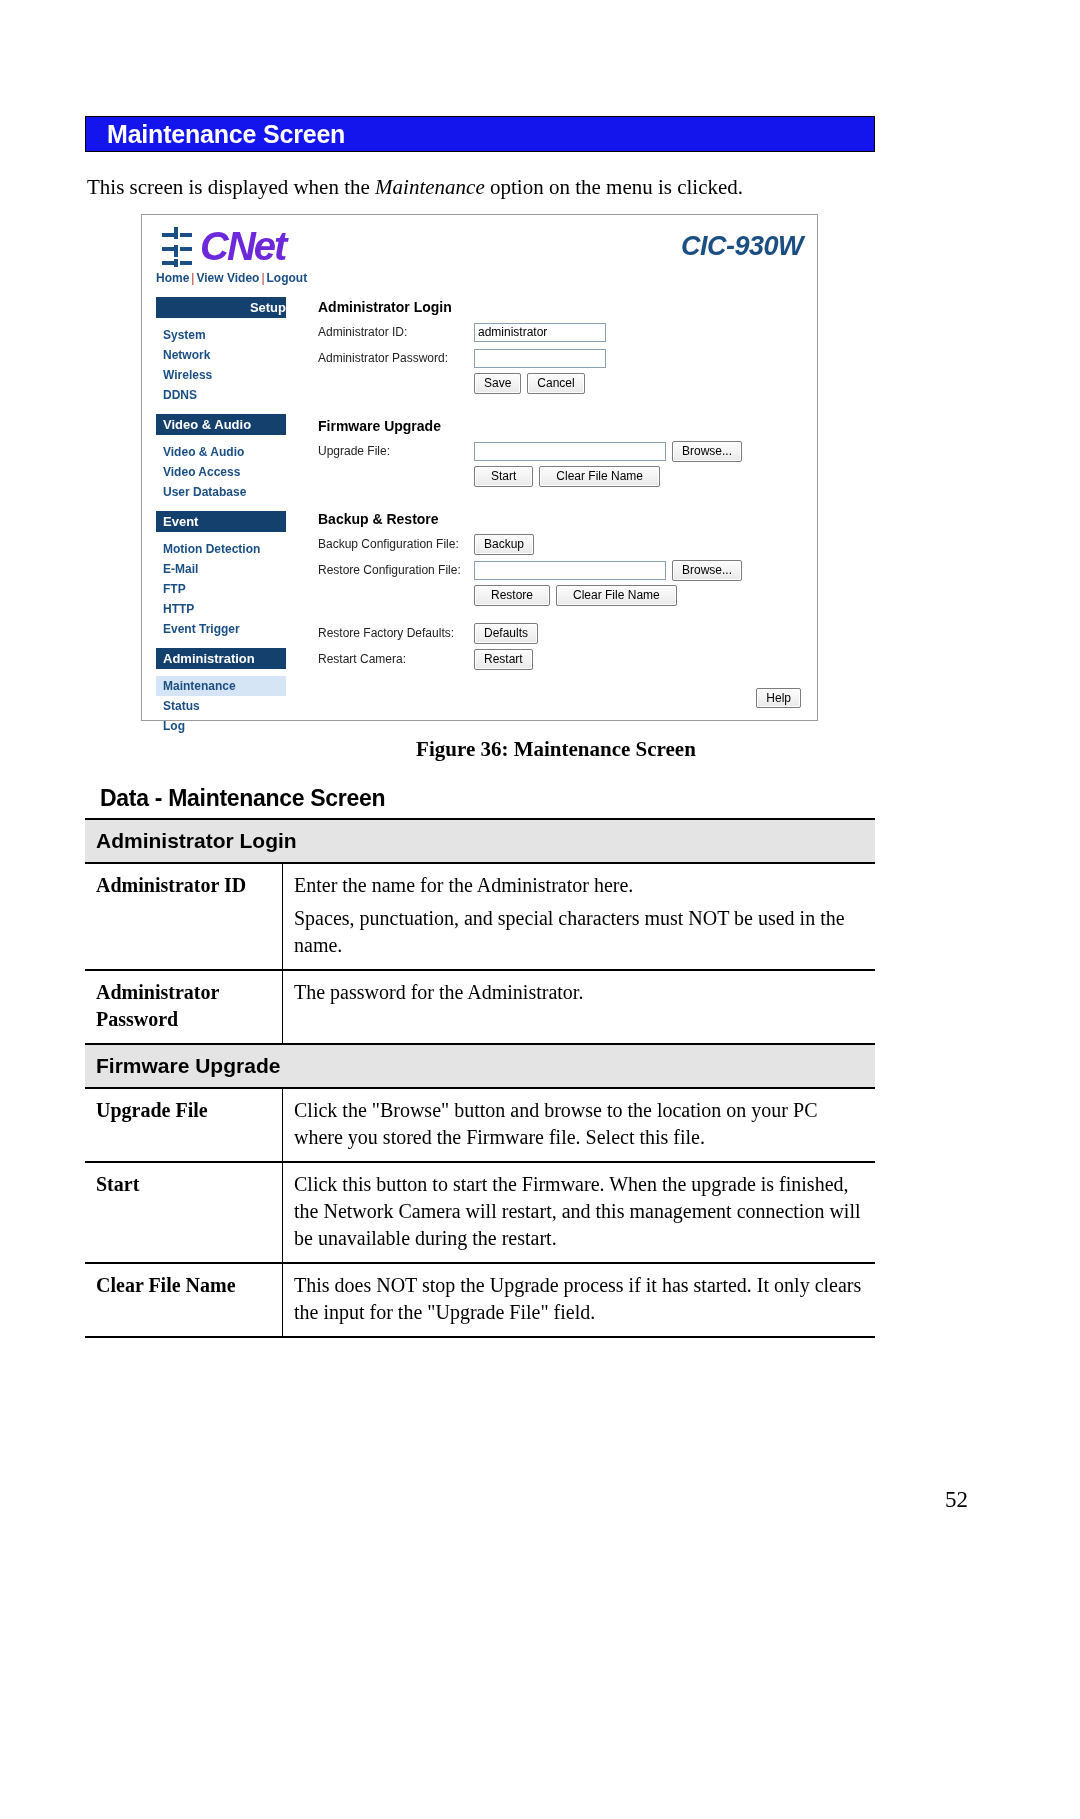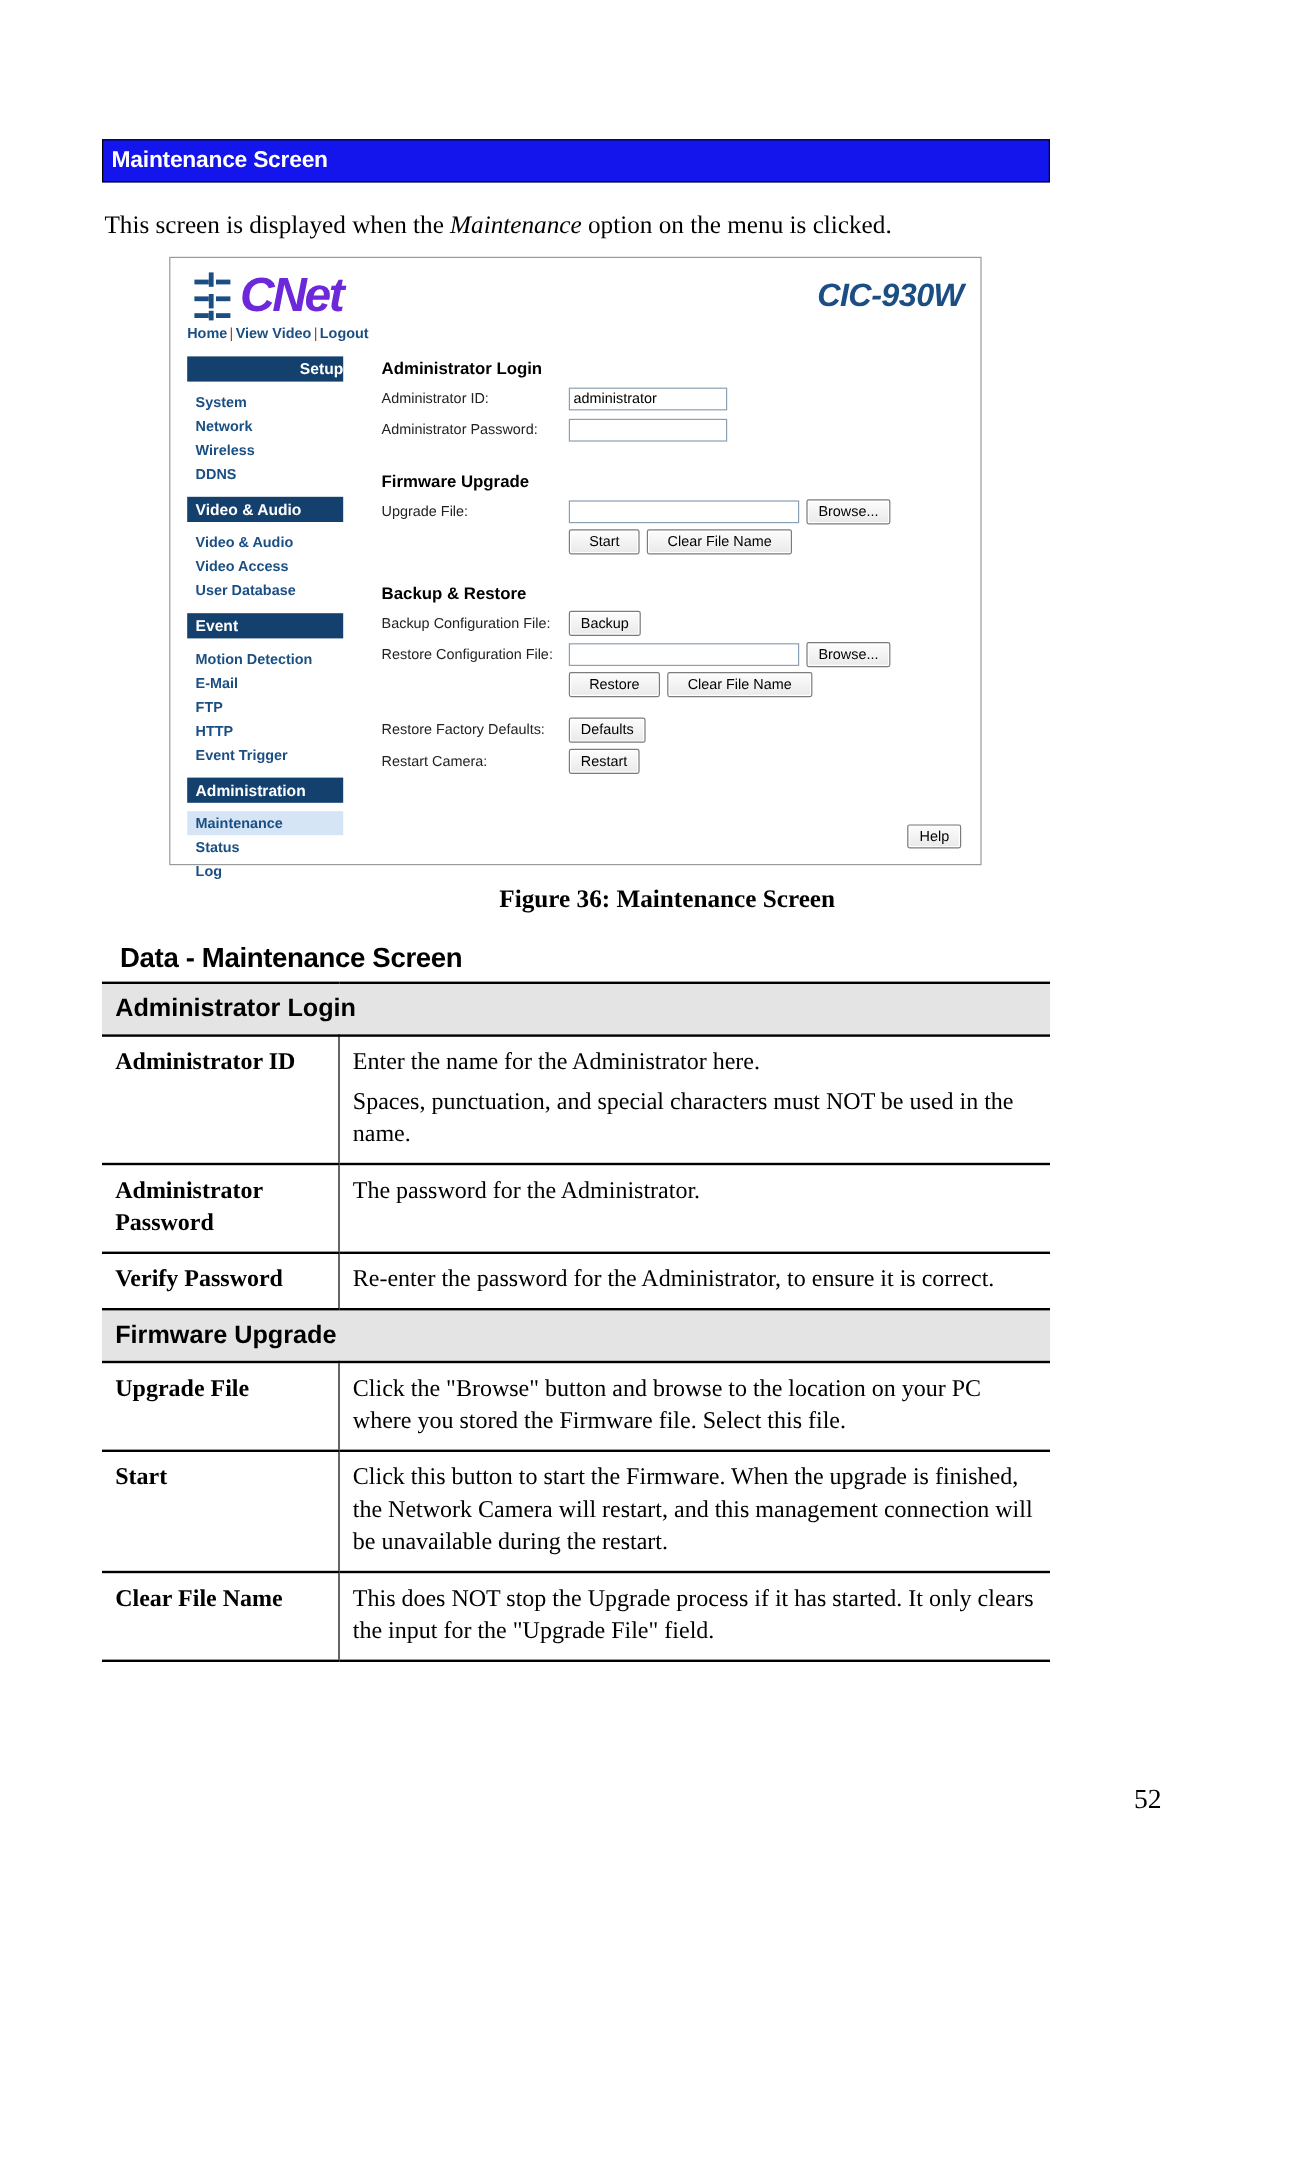--- a/index.html
+++ b/index.html
@@ -30,24 +30,24 @@
     top: 116px;
     width: 790px;
     height: 36px;
     background: #1414ec;
     border: 1px solid #000000;
     box-sizing: border-box;
   }
   .heading-bar .heading-text {
     font-family: "Liberation Sans", sans-serif;
     font-weight: bold;
-    font-size: 19px;
+    font-size: 25px;
     color: #ffffff;
     line-height: 34px;
-    padding-left: 7px;
+    padding-left: 21px;
     letter-spacing: -0.2px;
   }
 
   
   .intro {
     position: absolute;
     left: 87px;
     top: 173px;
     width: 800px;
     font-size: 21px;
@@ -352,20 +352,24 @@
         <span class="flabel">Administrator ID:</span>
         <span class="ftext w-pw">administrator</span>
       </div>
 
       <div class="frow">
         <span class="flabel">Administrator Password:</span>
         <span class="ftext w-pw"></span>
       </div>
 
 
+      <div class="btnrow">
+        <span class="btn">Save</span>
+        <span class="btn">Cancel</span>
+      </div>
 
       <div class="gap-sec"></div>
 
       <div class="sec-title">Firmware Upgrade</div>
 
       <div class="frow">
         <span class="flabel">Upgrade File:</span>
         <span class="ftext w-file"></span>
         <span class="btn" style="margin-left:6px;">Browse...</span>
       </div>
@@ -430,26 +434,20 @@
           <p>Enter the name for the Administrator here.</p>
           <p>Spaces, punctuation, and special characters must NOT be used in the name.</p>
         </td>
       </tr>
       <tr class="datarow">
         <td class="k">Administrator Password</td>
         <td class="v">
           <p>The password for the Administrator.</p>
         </td>
       </tr>
-      <tr class="datarow">
-        <td class="k">Verify Password</td>
-        <td class="v">
-          <p>Re-enter the password for the Administrator, to ensure it is correct.</p>
-        </td>
-      </tr>
       <tr class="group">
         <td colspan="2">Firmware Upgrade</td>
       </tr>
       <tr class="datarow">
         <td class="k">Upgrade File</td>
         <td class="v">
           <p>Click the "Browse" button and browse to the location on your PC where you stored the Firmware file. Select this file.</p>
         </td>
       </tr>
       <tr class="datarow">

